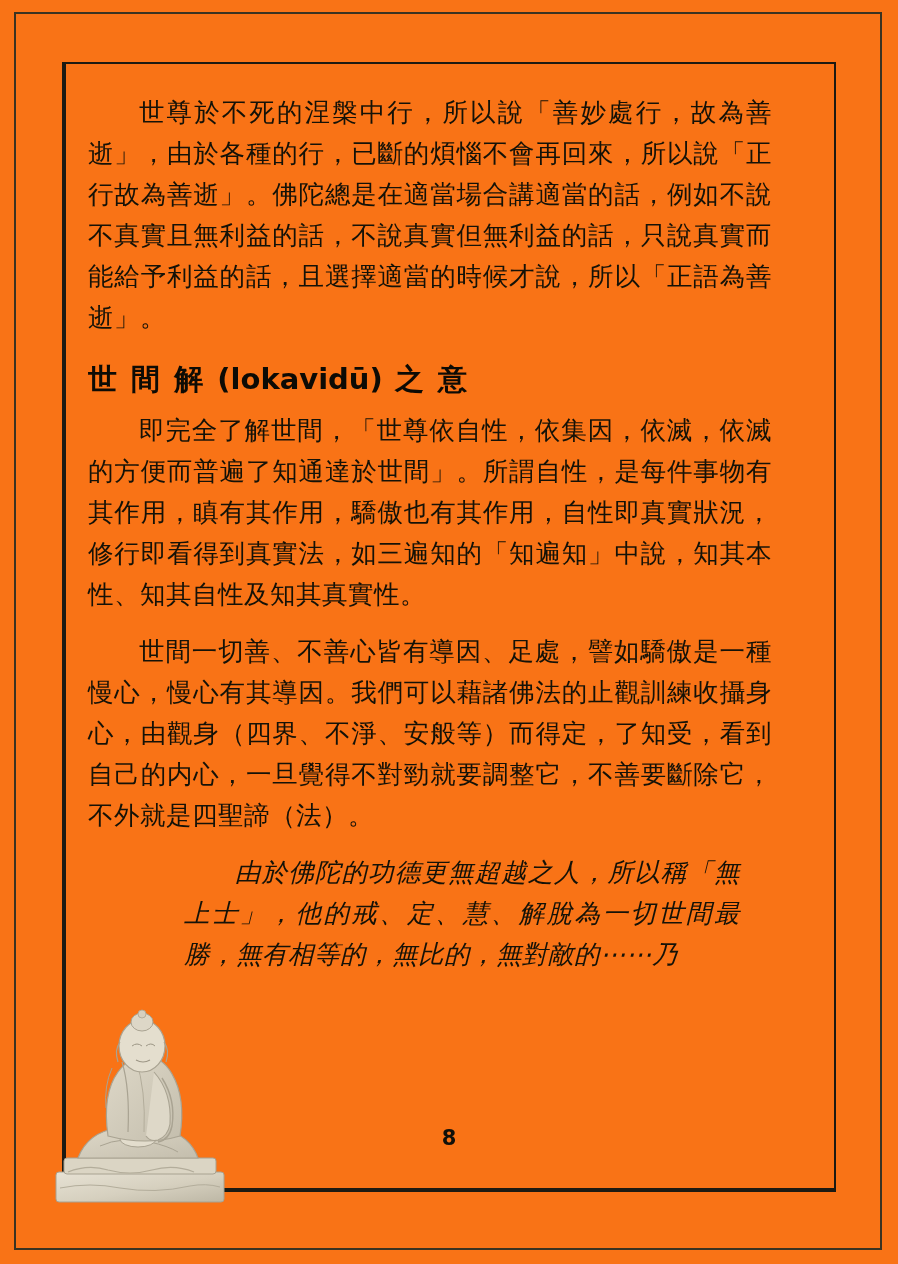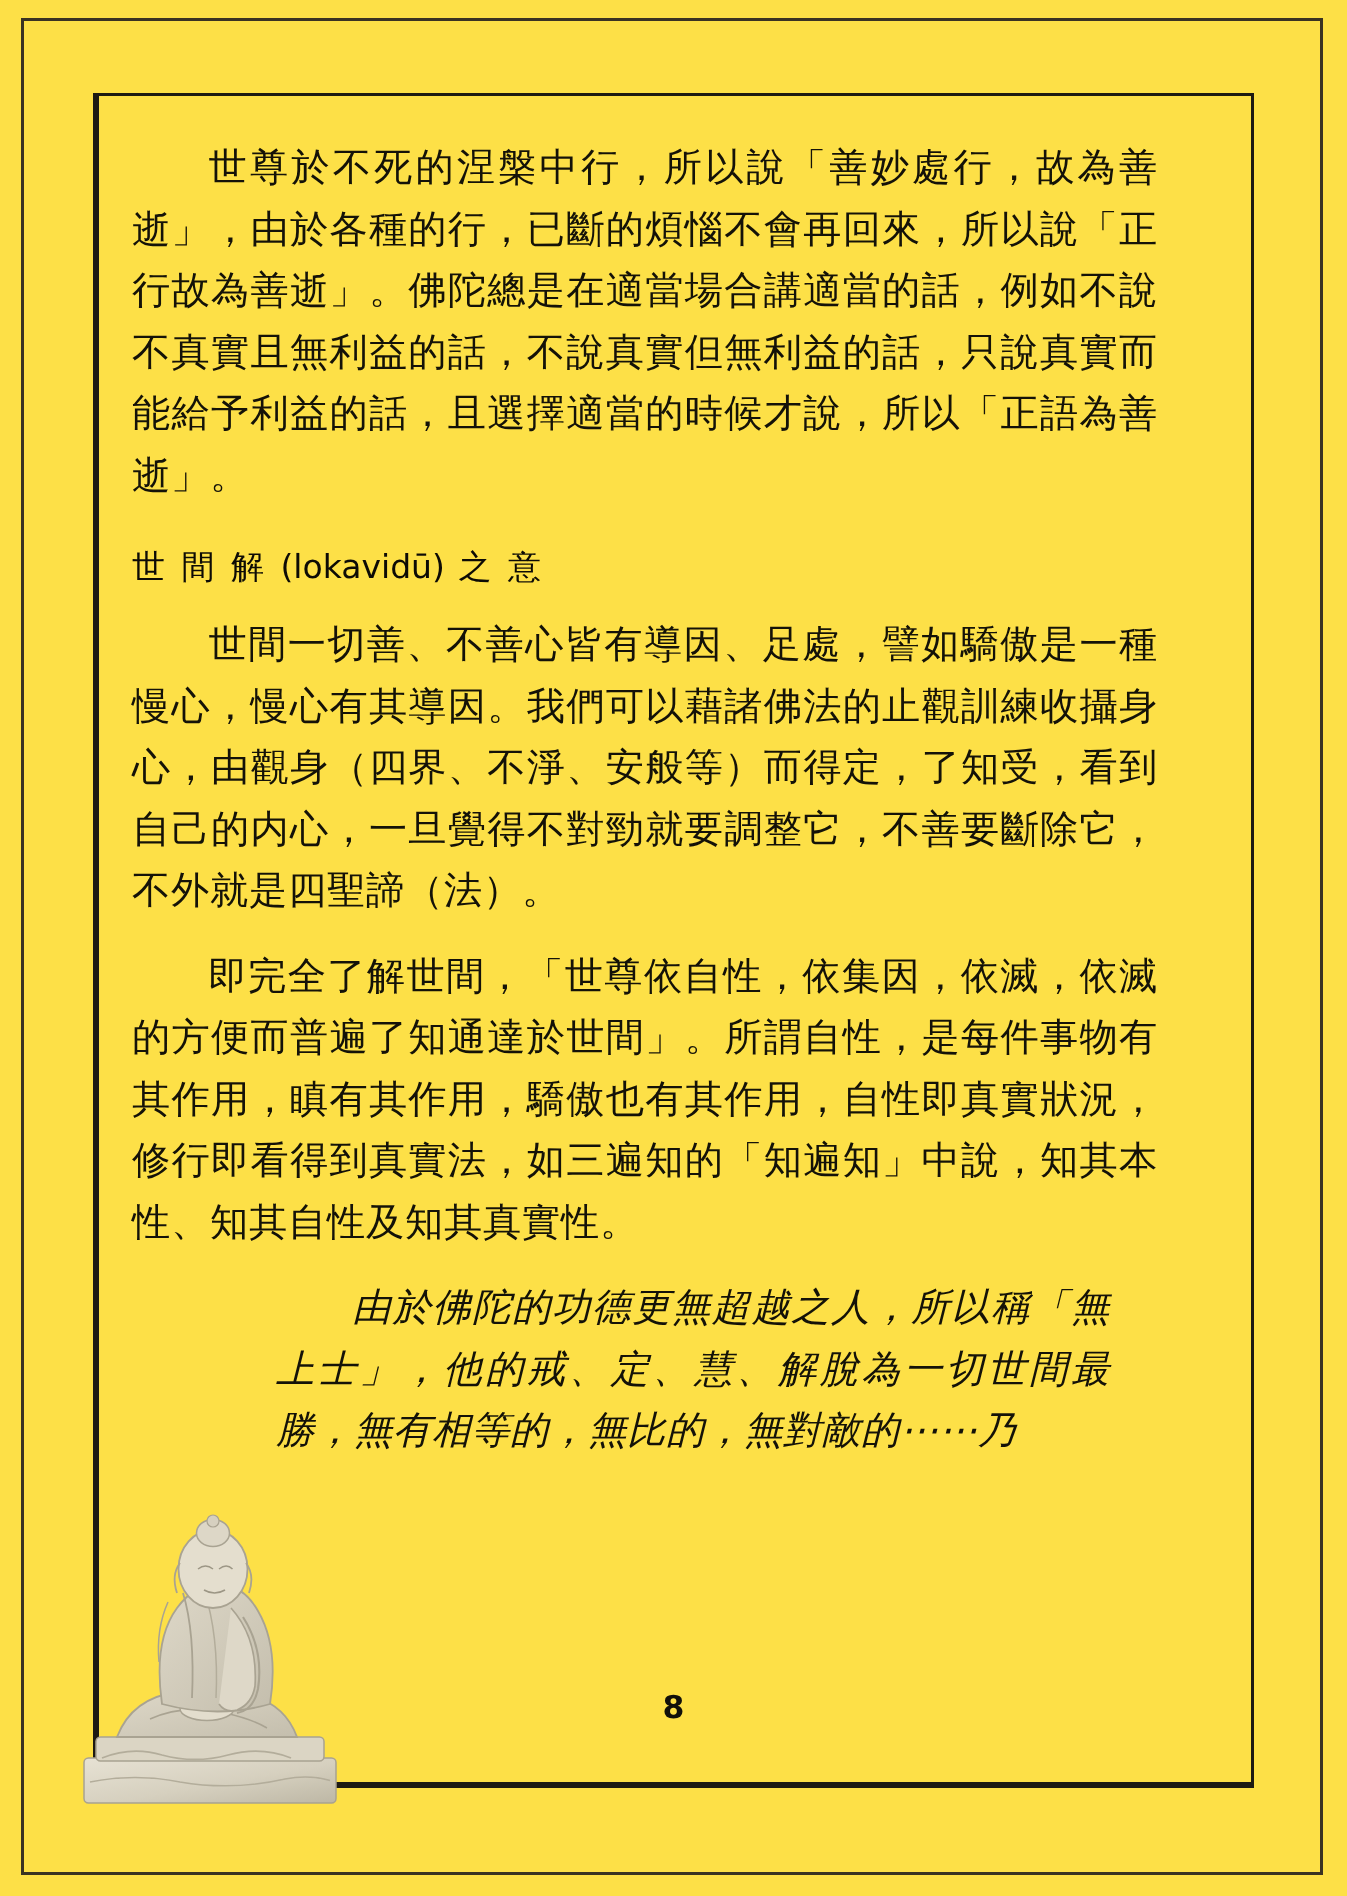--- a/index.html
+++ b/index.html
@@ -14,21 +14,21 @@
     overflow: hidden;
     position: relative;
   }
 
   .page {
     position: absolute;
     left: 0;
     top: 0;
     width: 898px;
     height: 1264px;
-    background: #fde047;
+    background: #f97316;
   }
 
   
   .outer-frame {
     position: absolute;
     left: 14px;
     top: 12px;
     width: 868px;
     height: 1238px;
     border: 2px solid #3a3322;
@@ -80,22 +80,22 @@
     line-height: 41px;
     color: #141208;
     text-align: justify;
     text-indent: 2em;
     letter-spacing: 0.5px;
   }
 
   h2.heading {
     margin: 22px 0 12px 0;
     font-family: "DejaVu Serif", serif;
-    font-size: 22px;
-    font-weight: normal;
+    font-size: 29px;
+    font-weight: bold;
     color: #0d0b05;
     letter-spacing: 2px;
     line-height: 38px;
   }
   h2.heading.indented {
     margin-left: 96px;
   }
   h2.heading .latin {
     font-family: "DejaVu Sans", sans-serif;
     letter-spacing: 0px;
@@ -139,23 +139,23 @@
   <div class="inner-frame"></div>
   <div class="inner-left-thick"></div>
   <div class="inner-bottom-thick"></div>
 
   <div class="content">
 
     <p class="para">世尊於不死的涅槃中行，所以說「善妙處行，故為善逝」，由於各種的行，已斷的煩惱不會再回來，所以說「正行故為善逝」。佛陀總是在適當場合講適當的話，例如不說不真實且無利益的話，不說真實但無利益的話，只說真實而能給予利益的話，且選擇適當的時候才說，所以「正語為善逝」。</p>
 
     <h2 class="heading"><span>世 間 解 </span><span class="latin">(lokavidū)</span><span> 之 意</span></h2>
 
+    <p class="para">即完全了解世間，「世尊依自性，依集因，依滅，依滅的方便而普遍了知通達於世間」。所謂自性，是每件事物有其作用，瞋有其作用，驕傲也有其作用，自性即真實狀況，修行即看得到真實法，如三遍知的「知遍知」中說，知其本性、知其自性及知其真實性。</p>
+
     <p class="para">世間一切善、不善心皆有導因、足處，譬如驕傲是一種慢心，慢心有其導因。我們可以藉諸佛法的止觀訓練收攝身心，由觀身（四界、不淨、安般等）而得定，了知受，看到自己的内心，一旦覺得不對勁就要調整它，不善要斷除它，不外就是四聖諦（法）。</p>
-
-    <p class="para">即完全了解世間，「世尊依自性，依集因，依滅，依滅的方便而普遍了知通達於世間」。所謂自性，是每件事物有其作用，瞋有其作用，驕傲也有其作用，自性即真實狀況，修行即看得到真實法，如三遍知的「知遍知」中說，知其本性、知其自性及知其真實性。</p>
 
     <div class="section-anuttaro">
 
       <p class="para">由於佛陀的功德更無超越之人，所以稱「無上士」，他的戒、定、慧、解脫為一切世間最勝，無有相等的，無比的，無對敵的⋯⋯乃</p>
     </div>
   </div>
 
   <div style="position:absolute;left:62px;top:0;width:774px;height:1264px;pointer-events:none;">
     <div class="page-number">8</div>
   </div>

